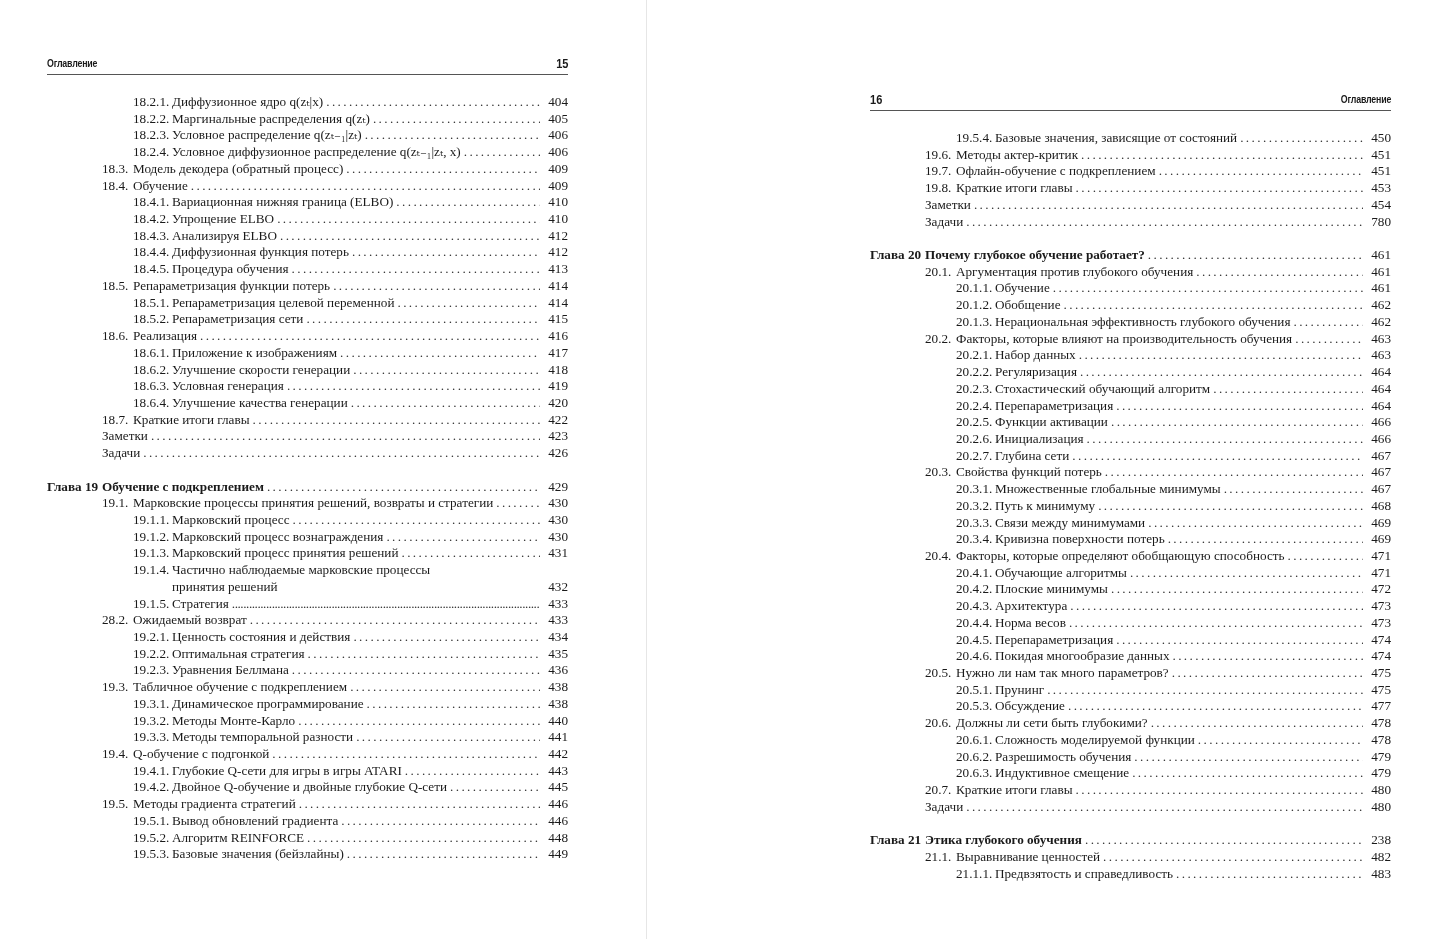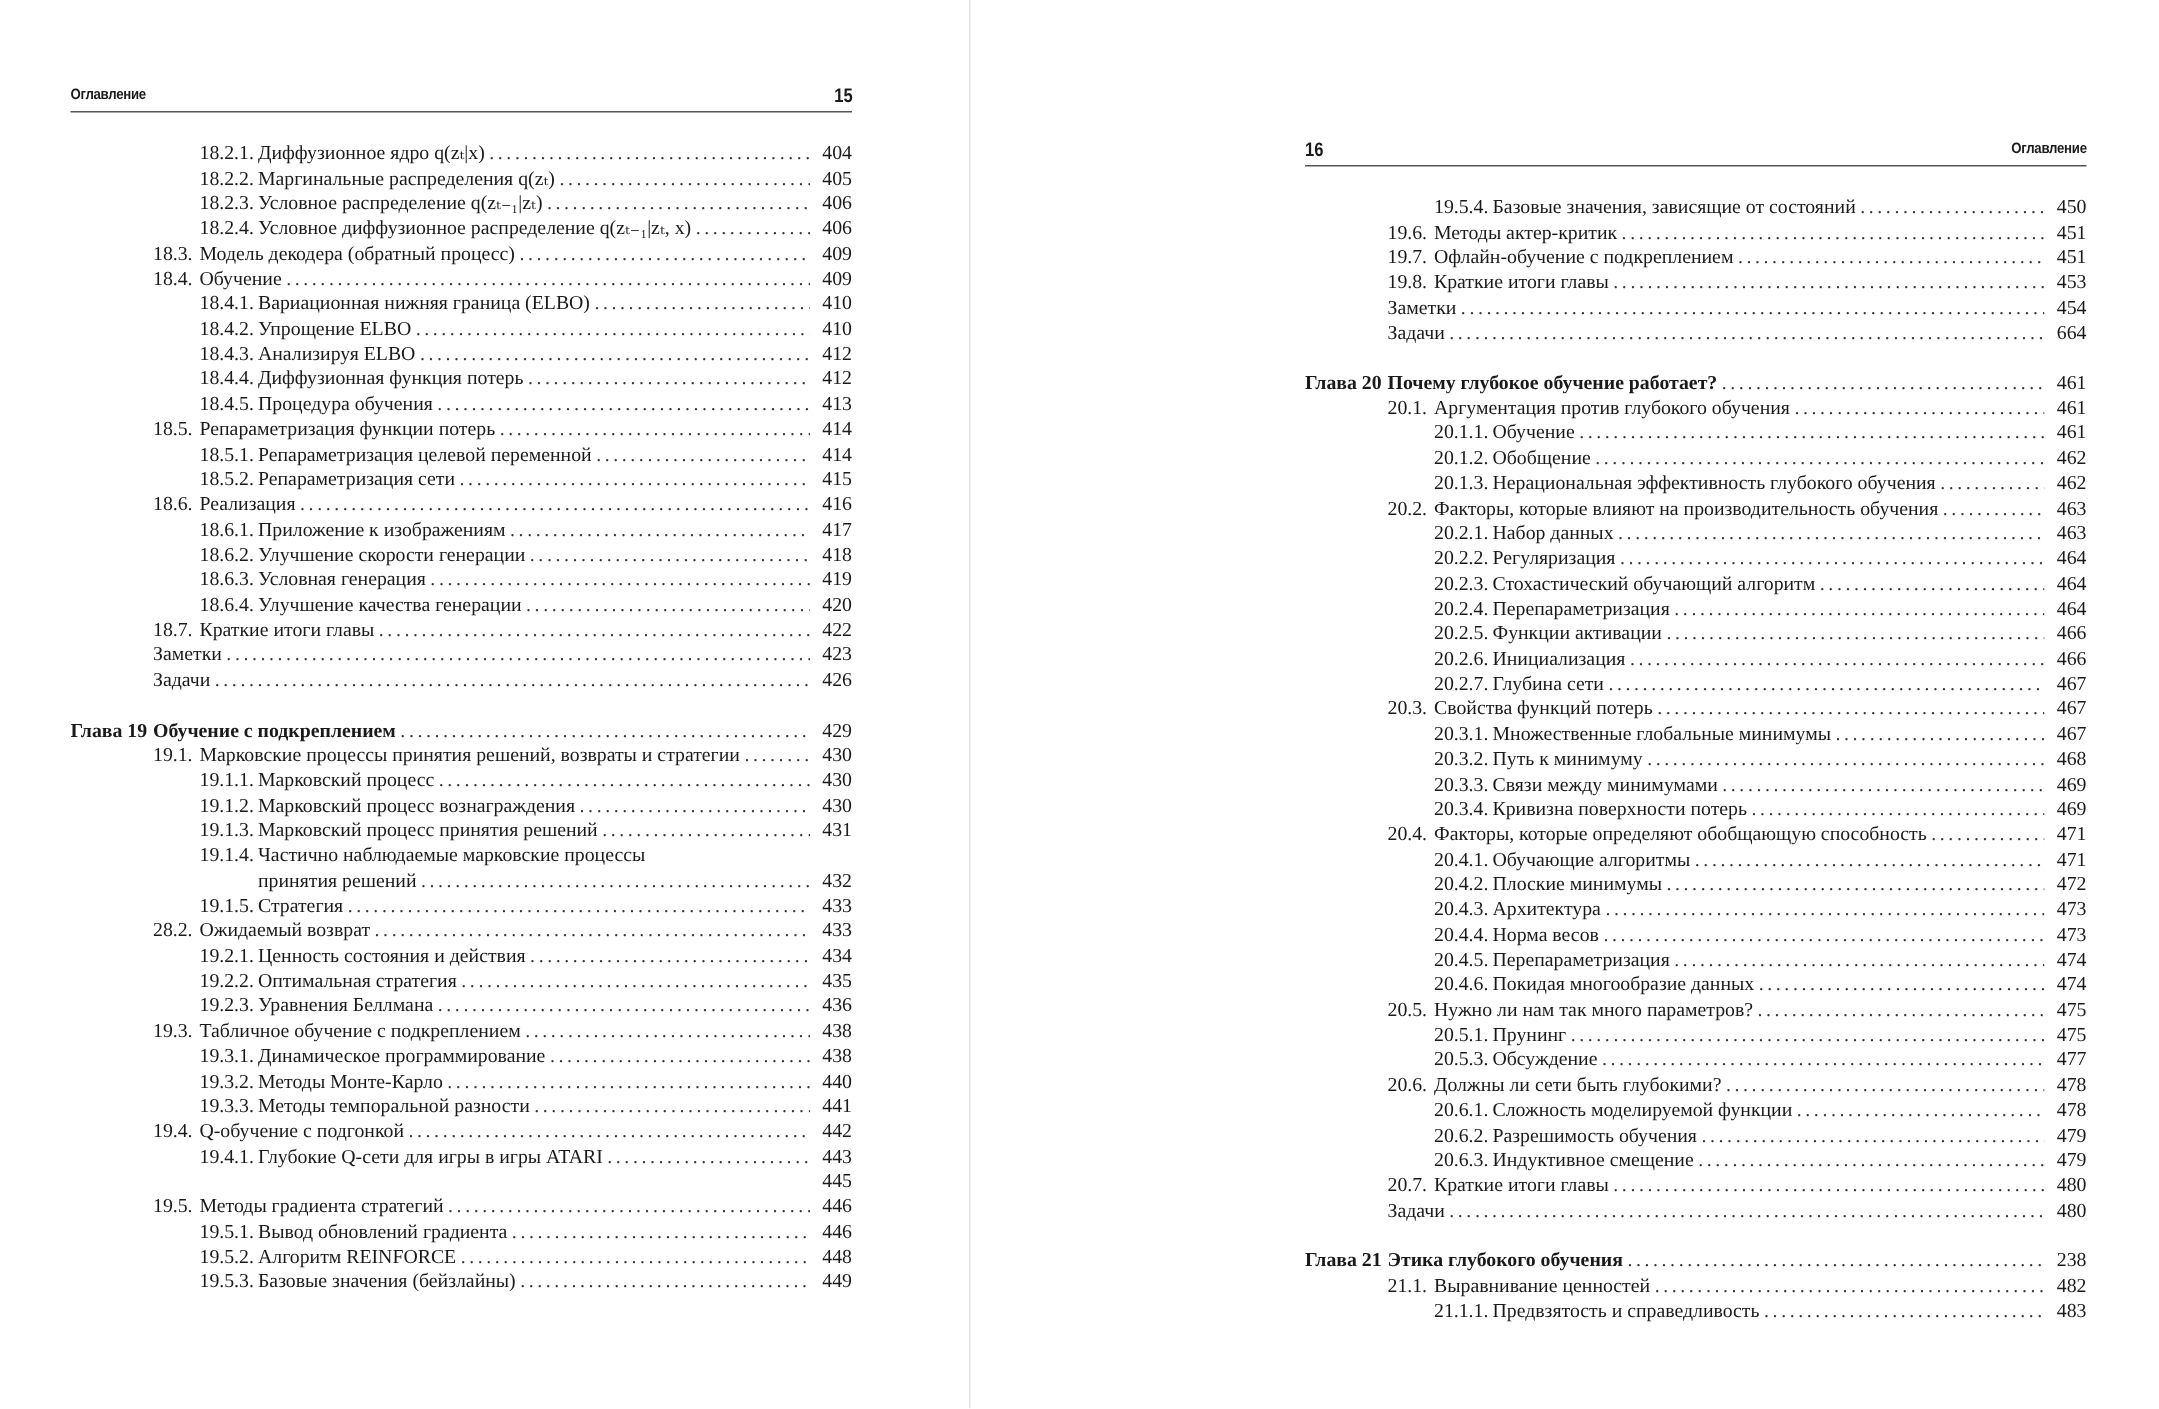--- a/index.html
+++ b/index.html
@@ -23,21 +23,21 @@
   .row.gap { height: 16.72px; }
   .row .lead { position: absolute; left: 0; right: 28px; overflow: hidden; display: flex; }
   .row .txt { flex: 0 0 auto; background: #fff; padding-right: 3px; }
   .row .dots { flex: 1 1 auto; overflow: hidden; letter-spacing: 2.6px; color: #333; }
   .row .dots::before { content: ". . . . . . . . . . . . . . . . . . . . . . . . . . . . . . . . . . . . . . . . . . . . . . . . . . . . . . . . . . . . . . . . . . . . . . . . . . . . . . . . . . . . . . . . . . . . . . . . . . . . . . . . . . . . . . . . . . . . . . . . . . . . . "; letter-spacing: 0; word-spacing: -0.9px; }
   .row .pg { position: absolute; right: 0; top: 0; width: 28px; text-align: right; }
   .row.nodots .dots { visibility: hidden; }
   .lvl0 .lead { left: 0; justify-content: space-between; }
   .lvl1 .lead { left: 55px; align-items: center; }
   .lvl2 .lead { left: 86px; }
-  .lvl3 .lead { left: 125px; }
+  .lvl3 .lead { left: 125px; flex-direction: column; }
   .chap .txt { font-weight: bold; }
   .num { display: inline-block; }
   .lvl1 .num { min-width: 31px; }
   .lvl2 .num { min-width: 39px; }
   .chap .num { min-width: 55px; }
 </style>
 </head>
 <body>
 
 <div class="divider"></div>
@@ -323,20 +323,24 @@
         <span class="pg">442</span>
       </div>
       <div class="row lvl2">
         <div class="lead">
           <span class="txt"><span class="num">19.4.1.</span><span>Глубокие Q-сети для игры в игры ATARI</span></span>
           <span class="dots"></span>
         </div>
         <span class="pg">443</span>
       </div>
       <div class="row lvl2">
+        <div class="lead">
+          <span class="txt"><span class="num">19.4.2.</span><span>Двойное Q-обучение и двойные глубокие Q-сети</span></span>
+          <span class="dots"></span>
+        </div>
         <span class="pg">445</span>
       </div>
       <div class="row lvl1">
         <div class="lead">
           <span class="txt"><span class="num">19.5.</span><span>Методы градиента стратегий</span></span>
           <span class="dots"></span>
         </div>
         <span class="pg">446</span>
       </div>
       <div class="row lvl2">
@@ -402,21 +406,21 @@
           <span class="txt"><span>Заметки</span></span>
           <span class="dots"></span>
         </div>
         <span class="pg">454</span>
       </div>
       <div class="row lvl1">
         <div class="lead">
           <span class="txt"><span>Задачи</span></span>
           <span class="dots"></span>
         </div>
-        <span class="pg">664</span>
+        <span class="pg">780</span>
       </div>
       <div class="row gap"></div>
       <div class="row chap lvl0">
         <div class="lead">
           <span class="txt"><span class="num">Глава 20</span><span>Почему глубокое обучение работает?</span></span>
           <span class="dots"></span>
         </div>
         <span class="pg">461</span>
       </div>
       <div class="row lvl1">

